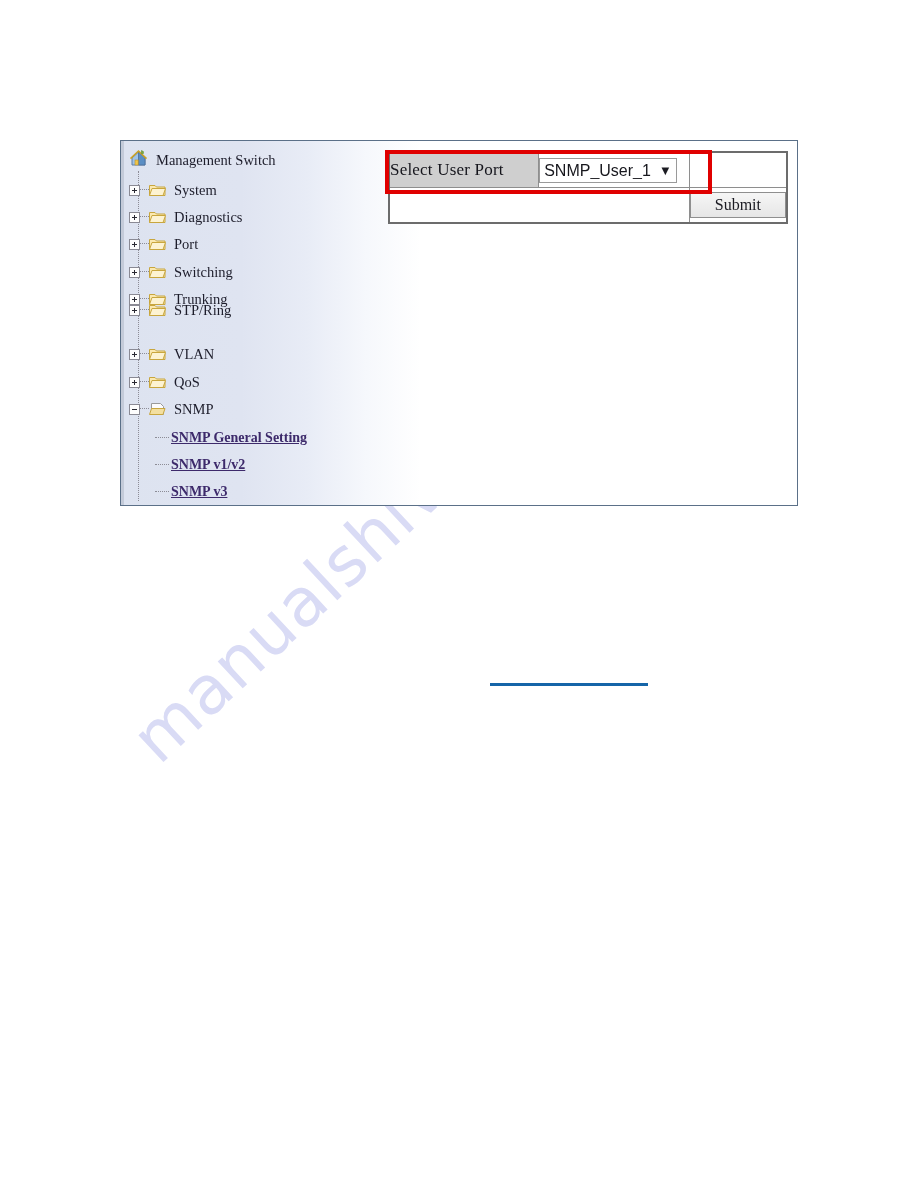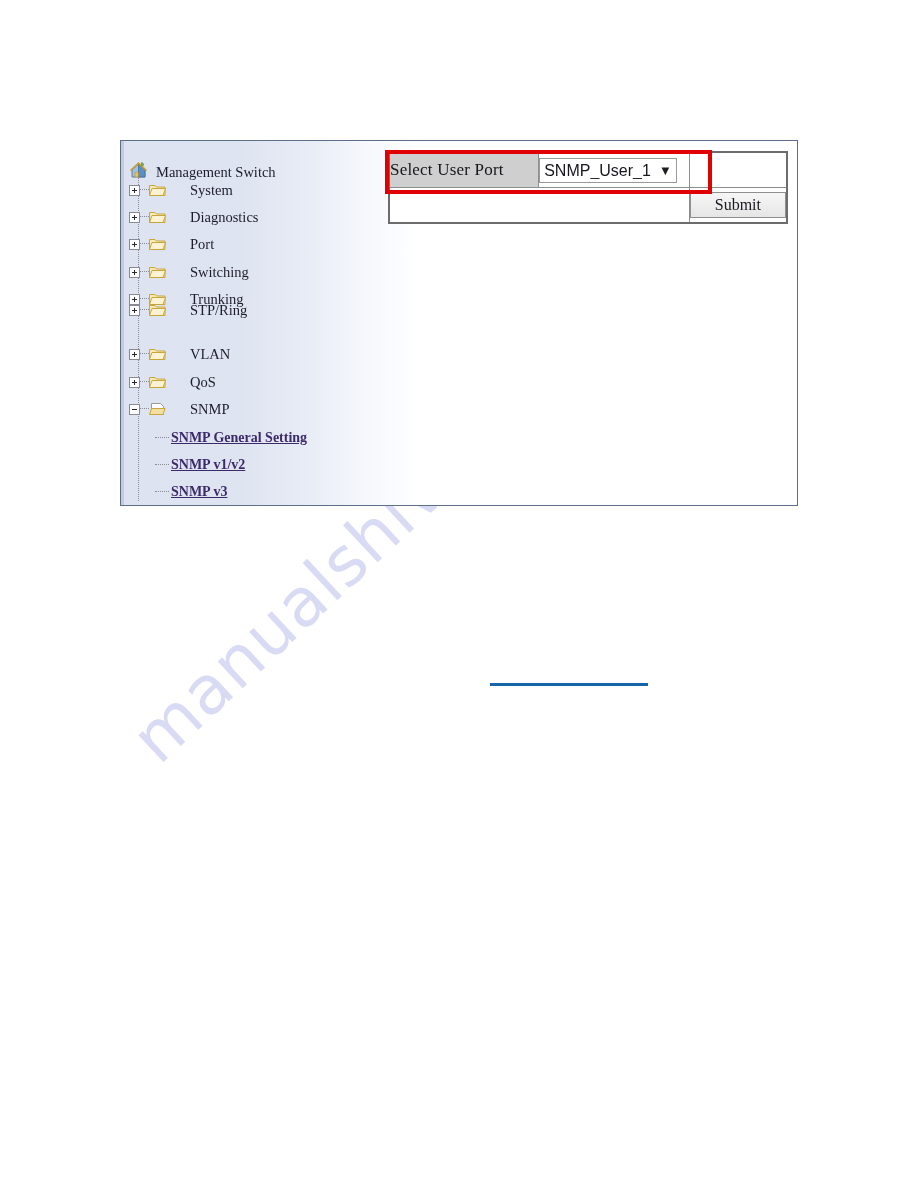--- a/index.html
+++ b/index.html
@@ -68,21 +68,21 @@
     content: "";
     position: absolute;
     left: 0; top: 0;
     width: 3px; height: 364px;
     background: #c4cbd9;
   }
 
   .tree-root {
     position: absolute;
     left: 8px;
-    top: 20px;
+    top: 8px;
     display: flex;
     align-items: center;
     height: 22px;
   }
   .tree-root .label {
     font-family: "Liberation Serif", serif;
     font-size: 14.5px;
     color: #1d1d2b;
     margin-left: 8px;
   }
@@ -141,21 +141,21 @@
   .folder-icon {
     width: 17px;
     height: 14px;
     flex: 0 0 auto;
     position: relative;
   }
   .node-label {
     font-family: "Liberation Serif", serif;
     font-size: 14.5px;
     color: #1d1d2b;
-    margin-left: 24px;
+    margin-left: 8px;
     white-space: nowrap;
   }
 
   .tree-leaf {
     position: absolute;
     left: 34px;
     display: flex;
     align-items: center;
     height: 20px;
   }

